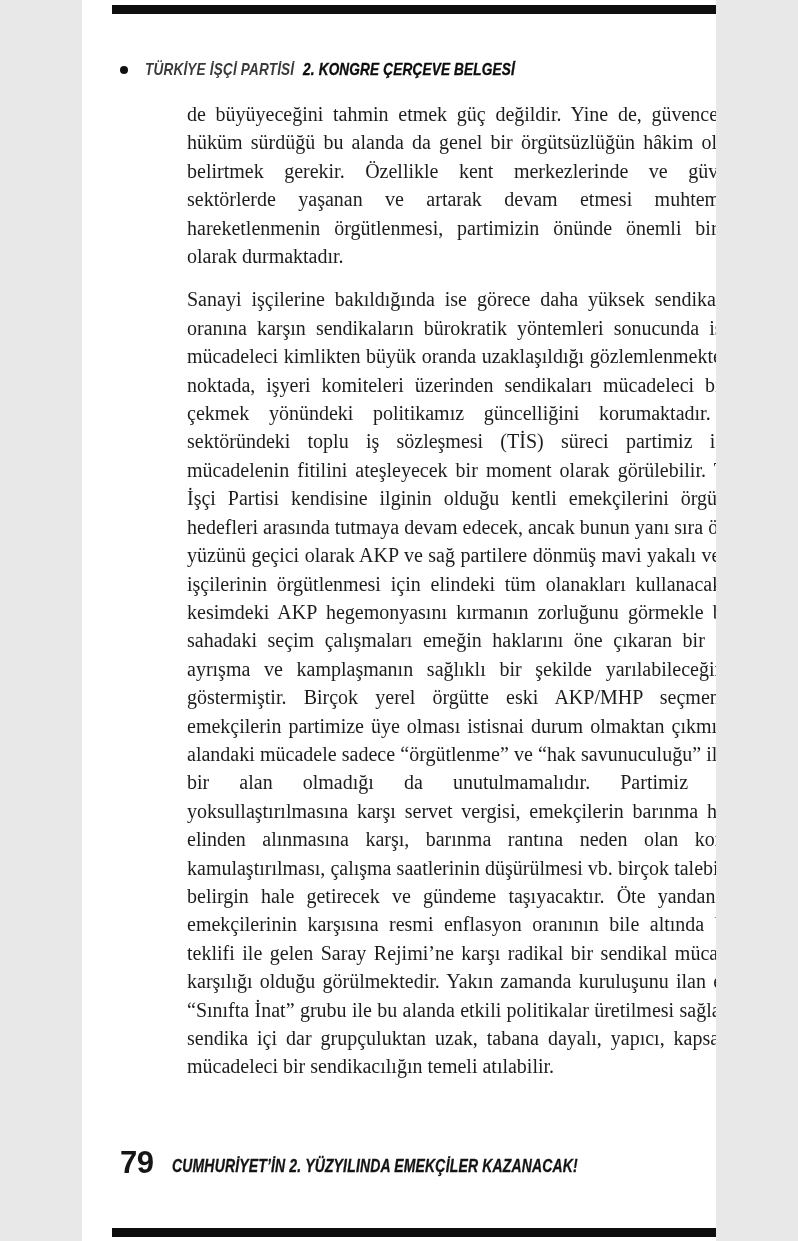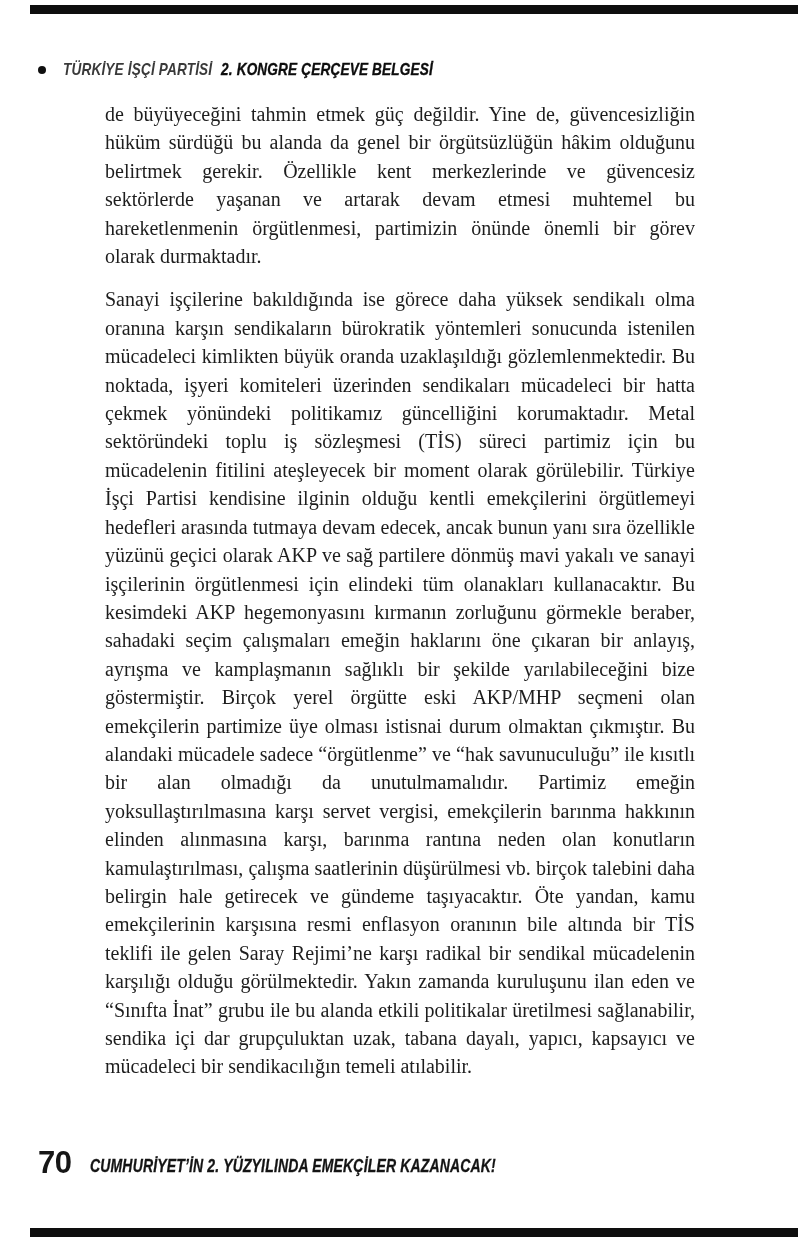--- a/index.html
+++ b/index.html
@@ -1,19 +1,19 @@
 <!DOCTYPE html>
 <html><head>
 <meta charset="utf-8">
 <style>
   * { margin: 0; padding: 0; box-sizing: border-box; }
   html, body { background: #e8e8e8; }
   .page {
     position: relative;
-    width: 798px;
+    width: 634px;
     height: 1241px;
     background: #ffffff;
     overflow: hidden;
     margin: 0 auto;
   }
   .rule-bar {
     position: absolute;
     left: 30px;
     right: 0;
     height: 9px;
@@ -106,19 +106,19 @@
       <span class="series">TÜRKİYE İŞÇİ PARTİSİ</span>
       <span class="doctitle">2. KONGRE ÇERÇEVE BELGESİ</span>
     </span>
   </div>
 
   <div class="body-text">
     <p>de büyüyeceğini tahmin etmek güç değildir. Yine de, güvencesizliğin hüküm sürdüğü bu alanda da genel bir örgütsüzlüğün hâkim olduğunu belirtmek gerekir. Özellikle kent merkezlerinde ve güvencesiz sektörlerde yaşanan ve artarak devam etmesi muhtemel bu hareketlenmenin örgütlenmesi, partimizin önünde önemli bir görev olarak durmaktadır.</p>
     <p>Sanayi işçilerine bakıldığında ise görece daha yüksek sendikalı olma oranına karşın sendikaların bürokratik yöntemleri sonucunda istenilen mücadeleci kimlikten büyük oranda uzaklaşıldığı gözlemlenmektedir. Bu noktada, işyeri komiteleri üzerinden sendikaları mücadeleci bir hatta çekmek yönündeki politikamız güncelliğini korumaktadır. Metal sektöründeki toplu iş sözleşmesi (TİS) süreci partimiz için bu mücadelenin fitilini ateşleyecek bir moment olarak görülebilir. Türkiye İşçi Partisi kendisine ilginin olduğu kentli emekçilerini örgütlemeyi hedefleri arasında tutmaya devam edecek, ancak bunun yanı sıra özellikle yüzünü geçici olarak AKP ve sağ partilere dönmüş mavi yakalı ve sanayi işçilerinin örgütlenmesi için elindeki tüm olanakları kullanacaktır. Bu kesimdeki AKP hegemonyasını kırmanın zorluğunu görmekle beraber, sahadaki seçim çalışmaları emeğin haklarını öne çıkaran bir anlayış, ayrışma ve kamplaşmanın sağlıklı bir şekilde yarılabileceğini bize göstermiştir. Birçok yerel örgütte eski AKP/MHP seçmeni olan emekçilerin partimize üye olması istisnai durum olmaktan çıkmıştır. Bu alandaki mücadele sadece “örgütlenme” ve “hak savunuculuğu” ile kısıtlı bir alan olmadığı da unutulmamalıdır. Partimiz emeğin yoksullaştırılmasına karşı servet vergisi, emekçilerin barınma hakkının elinden alınmasına karşı, barınma rantına neden olan konutların kamulaştırılması, çalışma saatlerinin düşürülmesi vb. birçok talebini daha belirgin hale getirecek ve gündeme taşıyacaktır. Öte yandan, kamu emekçilerinin karşısına resmi enflasyon oranının bile altında bir TİS teklifi ile gelen Saray Rejimi’ne karşı radikal bir sendikal mücadelenin karşılığı olduğu görülmektedir. Yakın zamanda kuruluşunu ilan eden ve “Sınıfta İnat” grubu ile bu alanda etkili politikalar üretilmesi sağlanabilir, sendika içi dar grupçuluktan uzak, tabana dayalı, yapıcı, kapsayıcı ve mücadeleci bir sendikacılığın temeli atılabilir.</p>
   </div>
 
-  <div class="page-number">70</div>
+  <div class="page-number">79</div>
 
   <div class="footer-slogan">CUMHURİYET’İN 2. YÜZYILINDA EMEKÇİLER KAZANACAK!</div>
 
   <div class="rule-bar bottom"></div>
 
 </div>
 
 </body></html>

